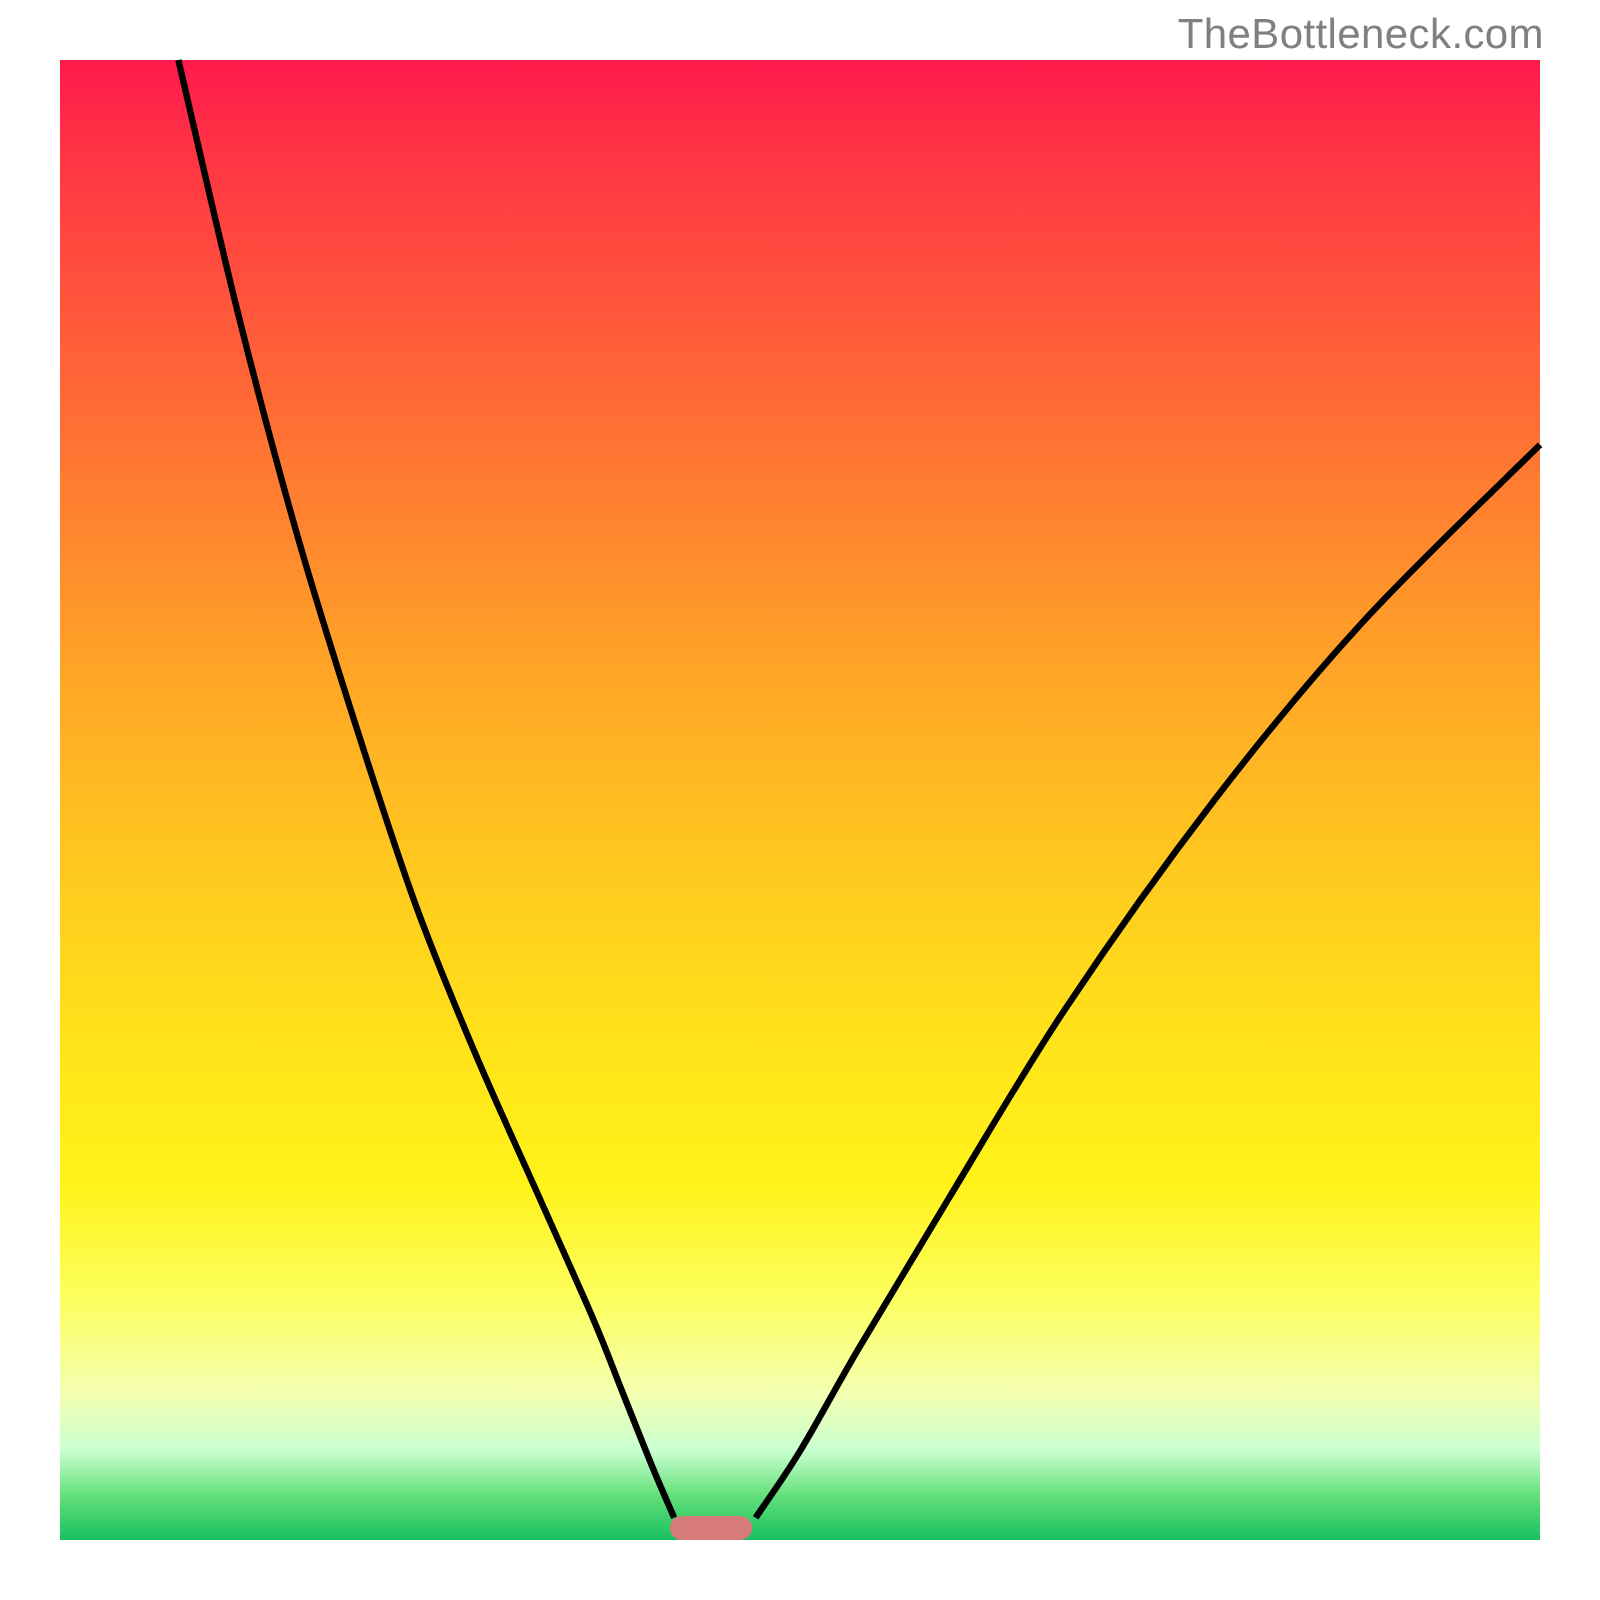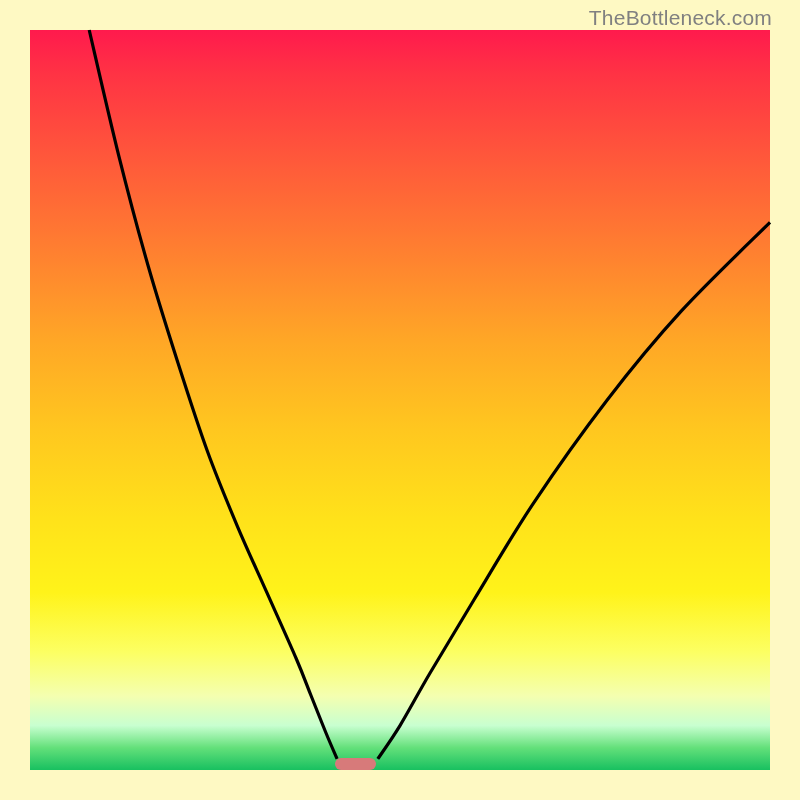--- a/index.html
+++ b/index.html
@@ -7,21 +7,21 @@
     padding: 0;
     width: 800px;
     height: 800px;
     background: #000;
     overflow: hidden;
     font-family: Arial, Helvetica, sans-serif;
   }
   .frame {
     position: absolute;
     inset: 0;
-    background: #fef9c3;
+    background: #ffffff;
   }
   .plot {
     position: absolute;
     left: 30px;
     top: 30px;
     width: 740px;
     height: 740px;
     background: linear-gradient(to bottom,
       #ff1a4d 0%,
       #ff3344 6%,

